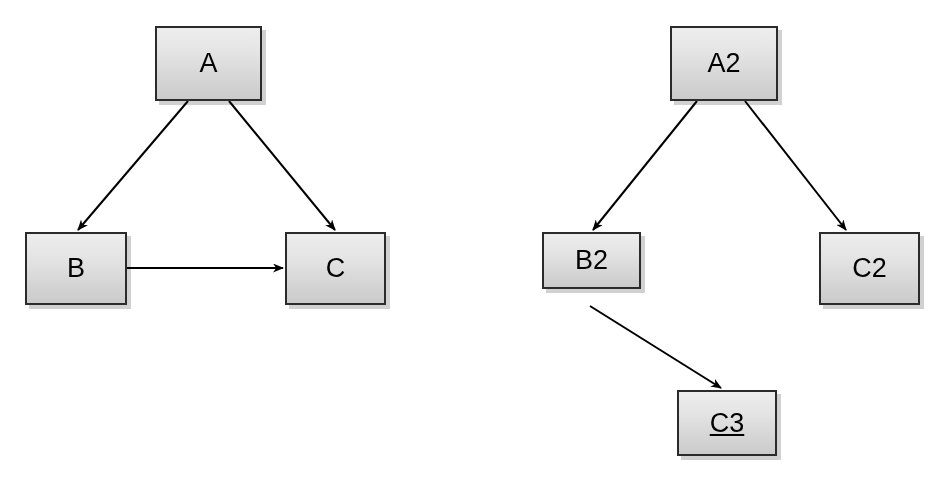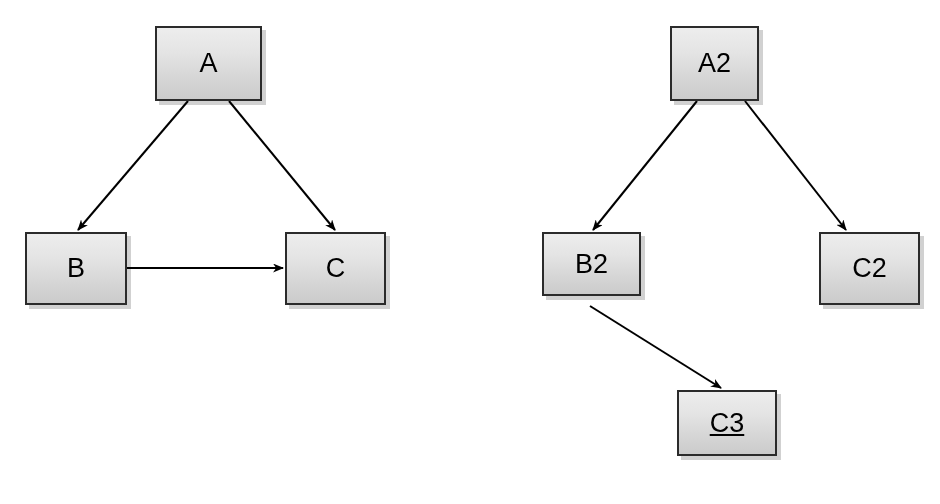--- a/index.html
+++ b/index.html
@@ -73,24 +73,24 @@
   <div id="nodes">
       <div class="node" style="left: 155px; top: 26px; width: 107px; height: 75px;">
         <span class="node-label">A</span>
       </div>
       <div class="node" style="left: 25px; top: 232px; width: 102px; height: 73px;">
         <span class="node-label">B</span>
       </div>
       <div class="node" style="left: 285px; top: 232px; width: 101px; height: 73px;">
         <span class="node-label">C</span>
       </div>
-      <div class="node" style="left: 670px; top: 26px; width: 89px; height: 75px;">
+      <div class="node" style="left: 670px; top: 26px; width: 108px; height: 75px;">
         <span class="node-label">A2</span>
       </div>
-      <div class="node" style="left: 542px; top: 232px; width: 99px; height: 64px;">
+      <div class="node" style="left: 542px; top: 232px; width: 99px; height: 57px;">
         <span class="node-label">B2</span>
       </div>
       <div class="node" style="left: 819px; top: 232px; width: 101px; height: 73px;">
         <span class="node-label">C2</span>
       </div>
       <div class="node" style="left: 677px; top: 390px; width: 100px; height: 66px; text-decoration: underline;">
         <span class="node-label">C3</span>
       </div>
     </div>
 

